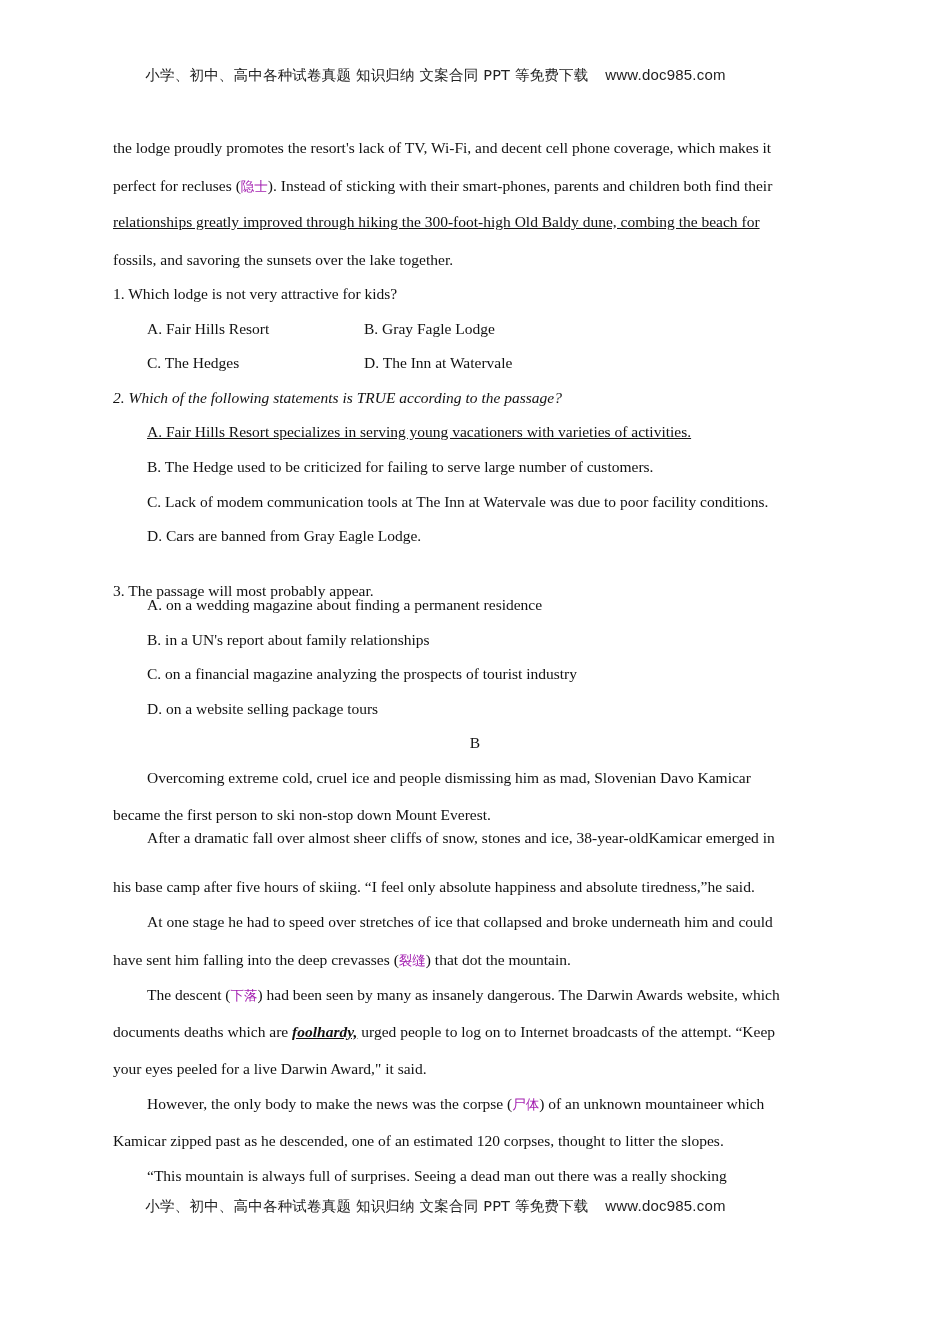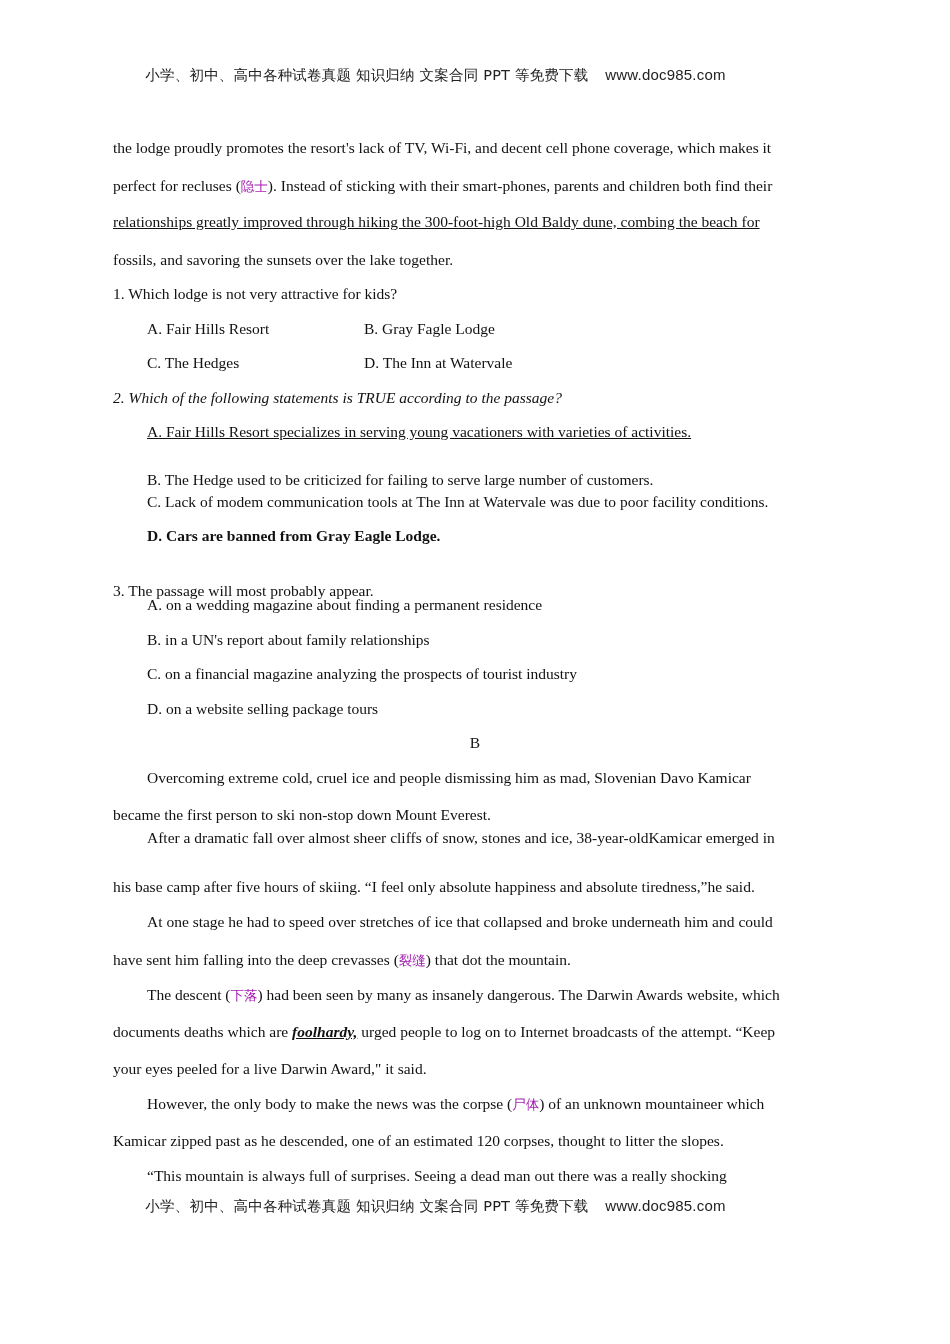--- a/index.html
+++ b/index.html
@@ -70,23 +70,23 @@
   <div class="line" style="top:250px;">fossils, and savoring the sunsets over the lake together.</div>
 
   <div class="line" style="top:284px;">1. Which lodge is not very attractive for kids?</div>
   <div class="line indent" style="top:319px;">A. Fair Hills Resort</div>
   <div class="line col2" style="top:319px;">B. Gray Fagle Lodge</div>
   <div class="line indent" style="top:353px;">C. The Hedges</div>
   <div class="line col2" style="top:353px;">D. The Inn at Watervale</div>
 
   <div class="line" style="top:388px;font-style:italic;">2. Which of the following statements is TRUE according to the passage?</div>
   <div class="line indent" style="top:422px;text-decoration:underline;">A. Fair Hills Resort specializes in serving young vacationers with varieties of activities.</div>
-  <div class="line indent" style="top:470px;text-align:right;">B. The Hedge used to be criticized for failing to serve large number of customers.</div>
+  <div class="line indent" style="top:457px;text-align:right;">B. The Hedge used to be criticized for failing to serve large number of customers.</div>
   <div class="line indent" style="top:492px;">C. Lack of modem communication tools at The Inn at Watervale was due to poor facility conditions.</div>
-  <div class="line indent" style="top:526px;font-weight:bold;">D. Cars are banned from Gray Eagle Lodge.</div>
+  <div class="line indent" style="top:526px;">D. Cars are banned from Gray Eagle Lodge.</div>
 
   <div class="line" style="top:561px;margin-top:20px;">3. The passage will most probably appear.</div>
   <div class="line indent" style="top:595px;">A. on a wedding magazine about finding a permanent residence</div>
   <div class="line indent" style="top:630px;">B. in a UN's report about family relationships</div>
   <div class="line indent" style="top:664px;">C. on a financial magazine analyzing the prospects of tourist industry</div>
   <div class="line indent" style="top:699px;">D. on a website selling package tours</div>
 
   <div class="line center" style="top:733px;">B</div>
 
   <div class="line indent" style="top:768px;">Overcoming extreme cold, cruel ice and people dismissing him as mad, Slovenian Davo Kamicar</div>

